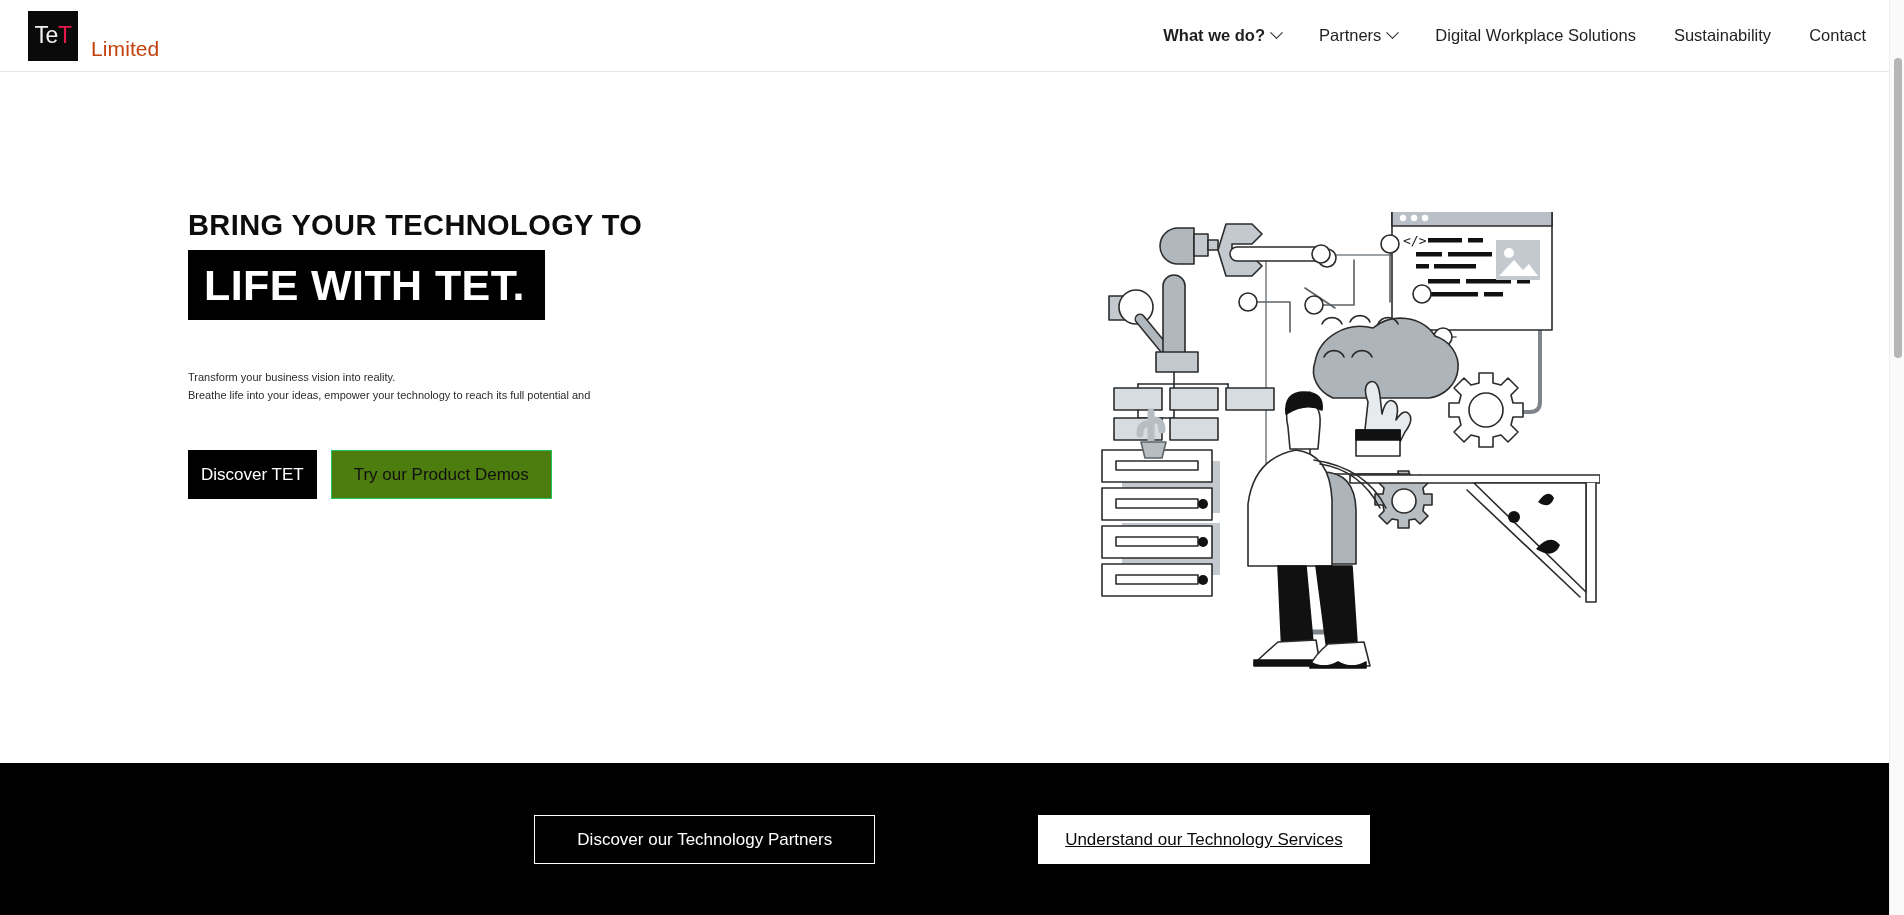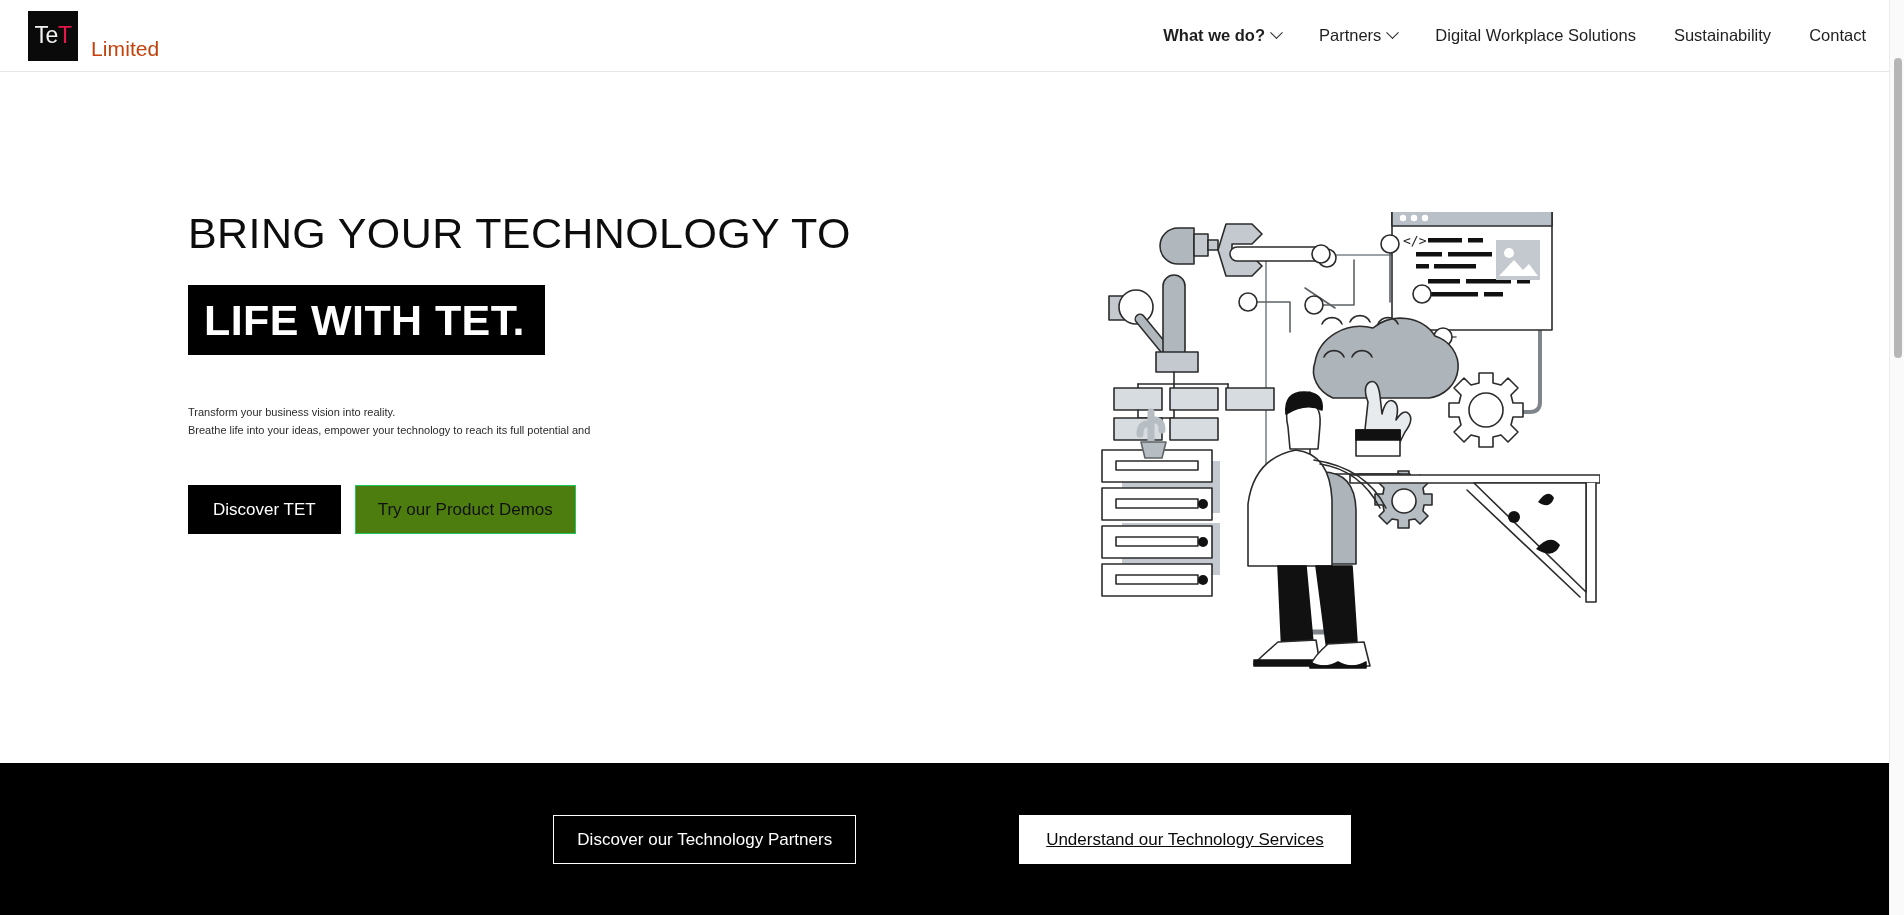--- a/index.html
+++ b/index.html
@@ -97,42 +97,41 @@
   }
 
   .hero-copy {
     position: absolute;
     left: 188px;
     top: 138px;
     width: 740px;
   }
 
   .headline-line1 {
-    font-size: 43px;
-    font-weight: normal;
+    font-size: 29px;
+    font-weight: bold;
     letter-spacing: 0.4px;
     color: #0d0d0d;
     line-height: 1.08;
     font-stretch: condensed;
     white-space: nowrap;
   }
 
   .headline-hl-wrap { margin-top: 9px; }
 
   .headline-line2 {
     display: inline-block;
     background: #000000;
     color: #ffffff;
     font-size: 43px;
     font-weight: bold;
     letter-spacing: 0.4px;
     line-height: 1.0;
     padding: 14px 20px 13px 16px;
     white-space: nowrap;
-    margin-top: 20px;
   }
 
   .hero-para {
     margin-top: 49px;
     font-size: 11px;
     line-height: 1.60;
     color: #2b2b2b;
     max-width: 690px;
   }
   .hero-para .pline { display: block; }
@@ -149,21 +148,21 @@
     font-size: 17px;
     line-height: 1;
     cursor: pointer;
     white-space: nowrap;
   }
 
   .btn-primary {
     background: #000000;
     color: #ffffff;
     border: 1px solid #000000;
-    padding: 15px 24px;
+    padding: 15px 12px;
   }
 
   .btn-outline {
     background: #4d7c0f;
     color: #111111;
     border: 1px solid #22c55e;
     padding: 15px 22px;
   }
 
   
@@ -192,21 +191,21 @@
     top: 52px;
     display: flex;
     justify-content: center;
     gap: 163px;
   }
 
   .btn-footer-ghost {
     background: #000000;
     color: #ffffff;
     border: 1.6px solid #ffffff;
-    padding: 15px 23px;
+    padding: 15px 42px;
     font-size: 17px;
   }
 
   .btn-footer-solid {
     background: #ffffff;
     color: #0a0a0a;
     border: 1.6px solid #ffffff;
     padding: 15px 26px;
     font-size: 17px;
     text-decoration: underline;

